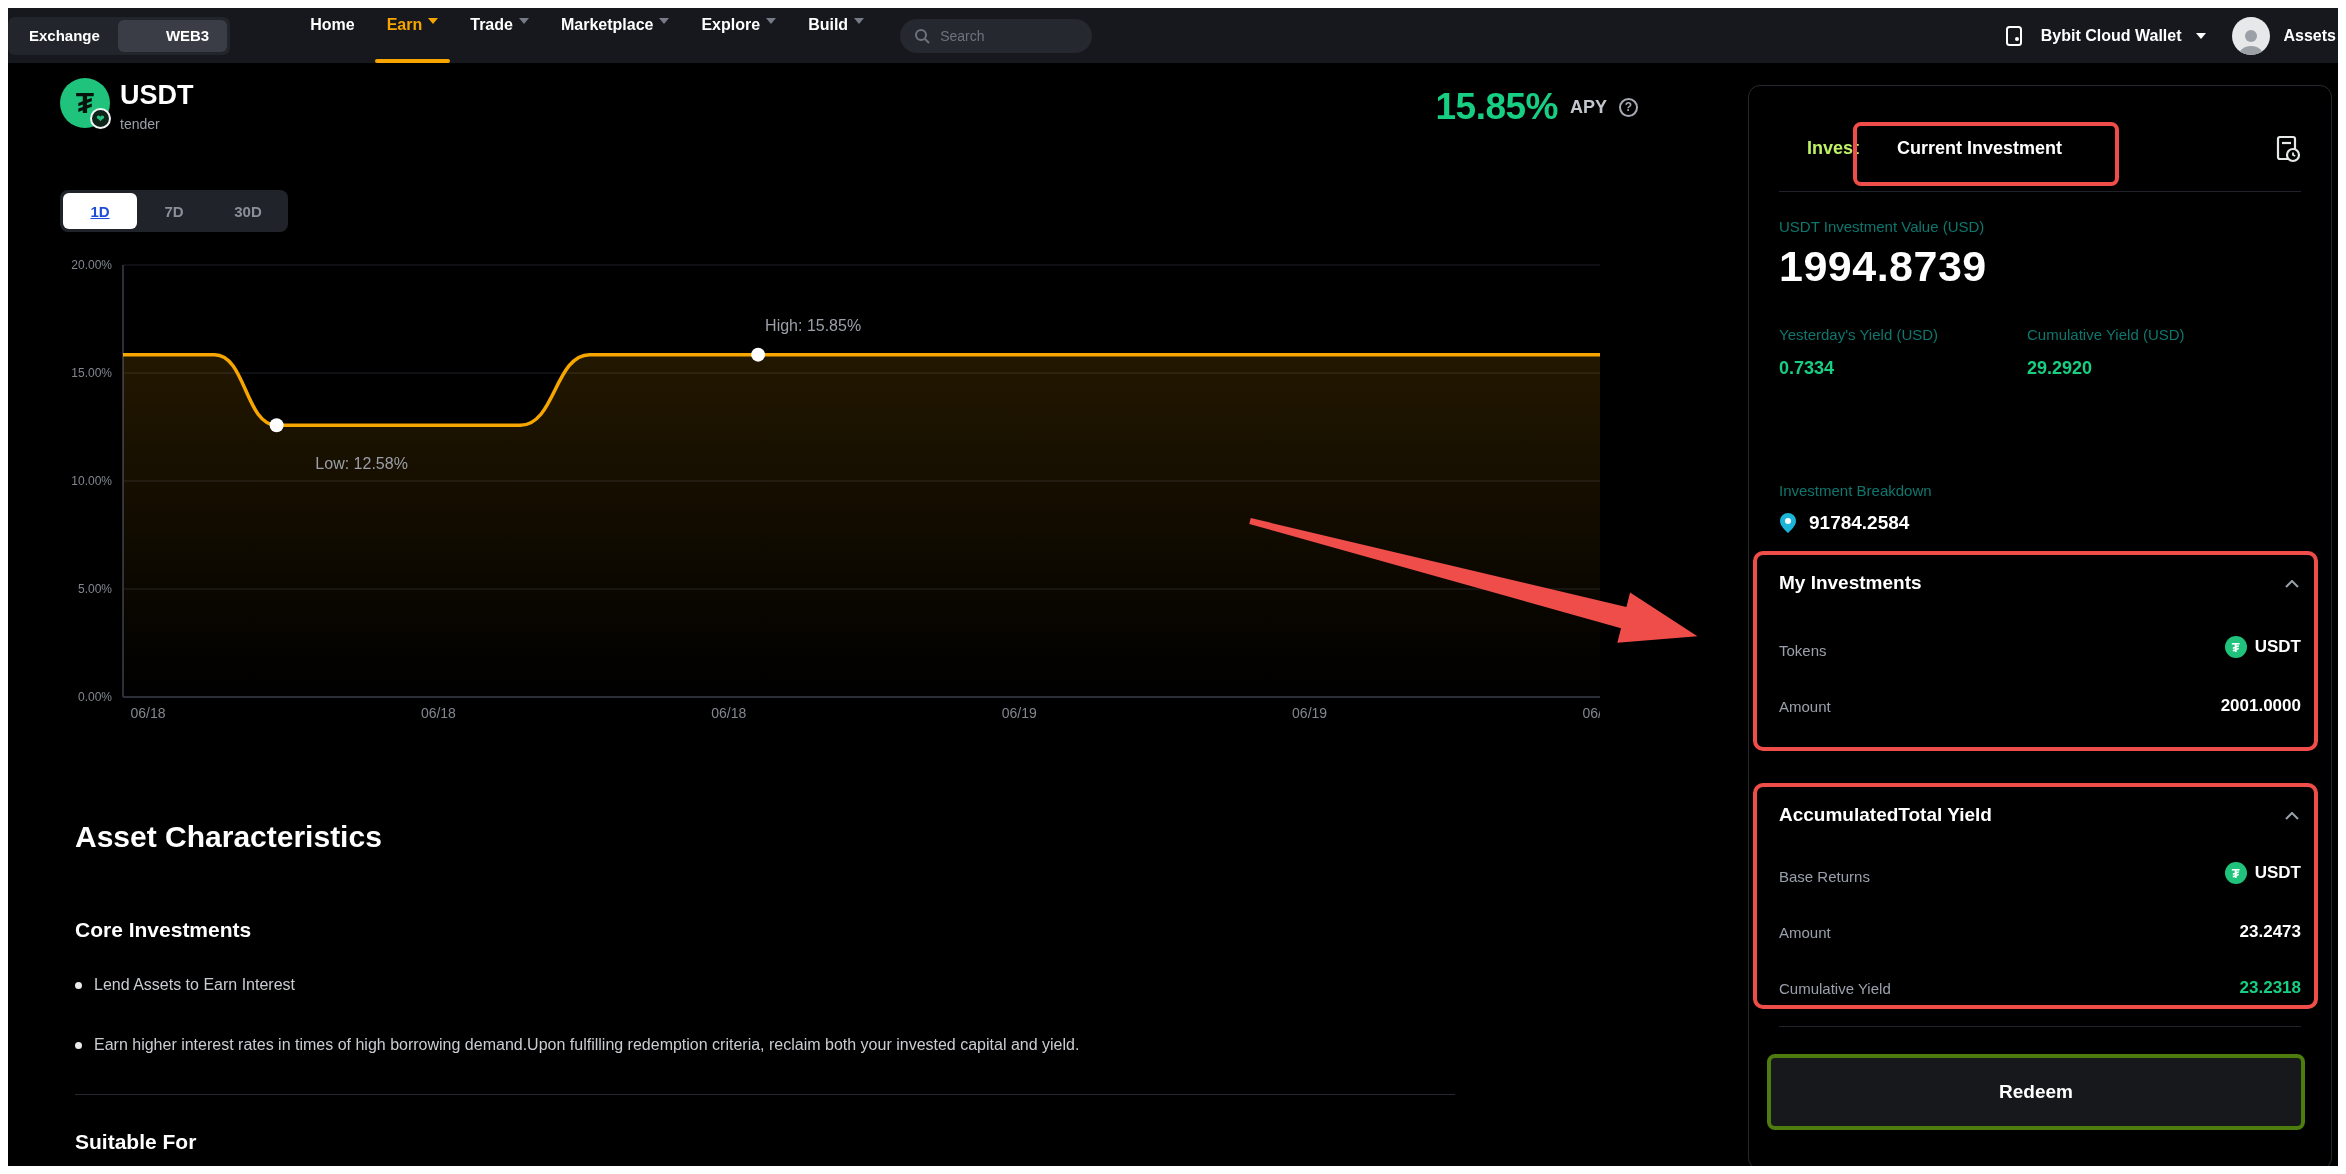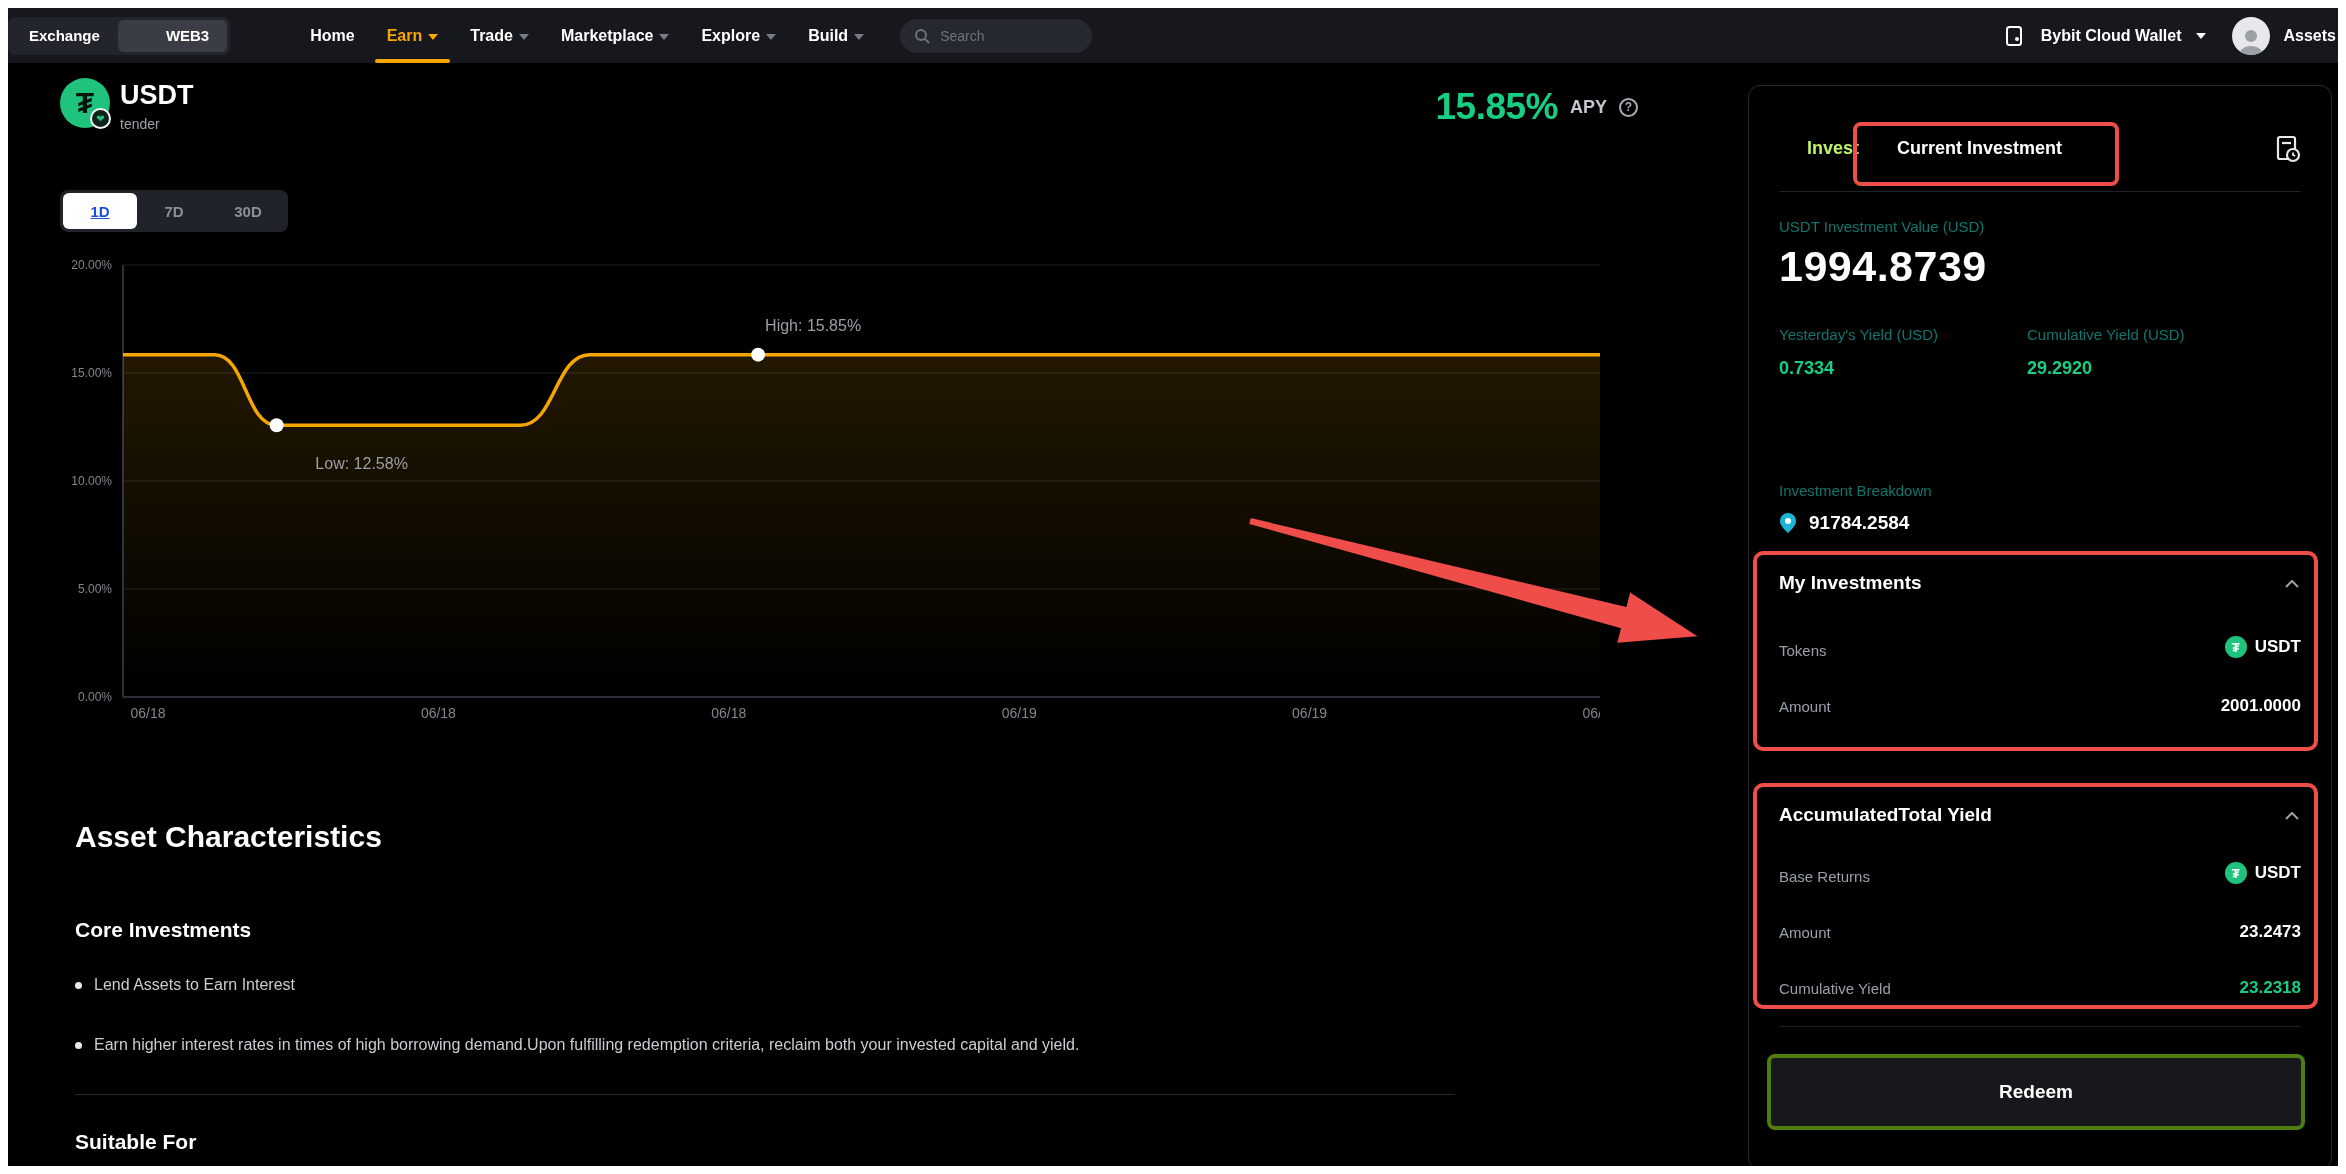--- a/index.html
+++ b/index.html
@@ -5,21 +5,21 @@
   * { margin:0; padding:0; box-sizing:border-box; }
   html,body { width:2346px; height:1174px; background:#ffffff; font-family:"Liberation Sans", sans-serif; }
   #app { position:absolute; left:8px; top:8px; width:2330px; height:1158px; background:#000; overflow:hidden; }
 
   
   #nav { position:absolute; left:0; top:0; width:2330px; height:55px; background:#16181e; display:flex; align-items:center; }
   .toggle-wrap { display:flex; align-items:center; background:#23252c; border-radius:7px; height:38px; padding:3px;justify-content:flex-end; }
   .toggle-seg { height:32px; display:flex; align-items:center; padding:0 18px; border-radius:6px; color:#fff; font-size:15px; font-weight:bold; cursor:pointer; }
   .toggle-seg.active { background:#3a3d45;padding-left:48px; }
   .nav-items { display:flex; align-items:center; margin-left:64px; height:55px; }
-  .nav-item { position:relative; height:55px; display:flex; align-items:center; gap:6px; padding:0 16px; color:#ffffff; font-size:16px; font-weight:bold; cursor:pointer; }
+  .nav-item { position:relative; height:55px; display:flex; gap:6px; padding:8px 16px; color:#ffffff; font-size:16px; font-weight:bold; cursor:pointer; }
   .nav-item .caret { width:0; height:0; border-left:5px solid transparent; border-right:5px solid transparent; border-top:6px solid #767b85; margin-top:2px; }
   .nav-item.accent { color:#f7a600; }
   .nav-item.accent .caret { border-top-color:#f7a600; }
   .nav-item.accent::after { content:""; position:absolute; left:4px; right:4px; bottom:0; height:4px; background:#f7a600; border-radius:2px; }
   .search-pill { display:flex; align-items:center; gap:10px; margin-left:20px; width:192px; height:34px; background:#26282f; border-radius:17px; padding:0 14px; color:#6e727b; font-size:14px; }
   #nav-right { position:absolute; right:0; top:0; height:55px; display:flex; align-items:center; gap:14px; padding-right:2px; }
   .wallet-label { color:#fff; font-size:16px; font-weight:bold; white-space:nowrap; }
   .caret-sm { width:0; height:0; border-left:5px solid transparent; border-right:5px solid transparent; border-top:6px solid #ffffff; }
   .avatar { width:38px; height:38px; border-radius:50%; background:#e7e8ea; display:flex; align-items:flex-end; justify-content:center; overflow:hidden; margin-left:12px; }
   .assets-label { color:#fff; font-size:16px; font-weight:bold; white-space:nowrap; }

